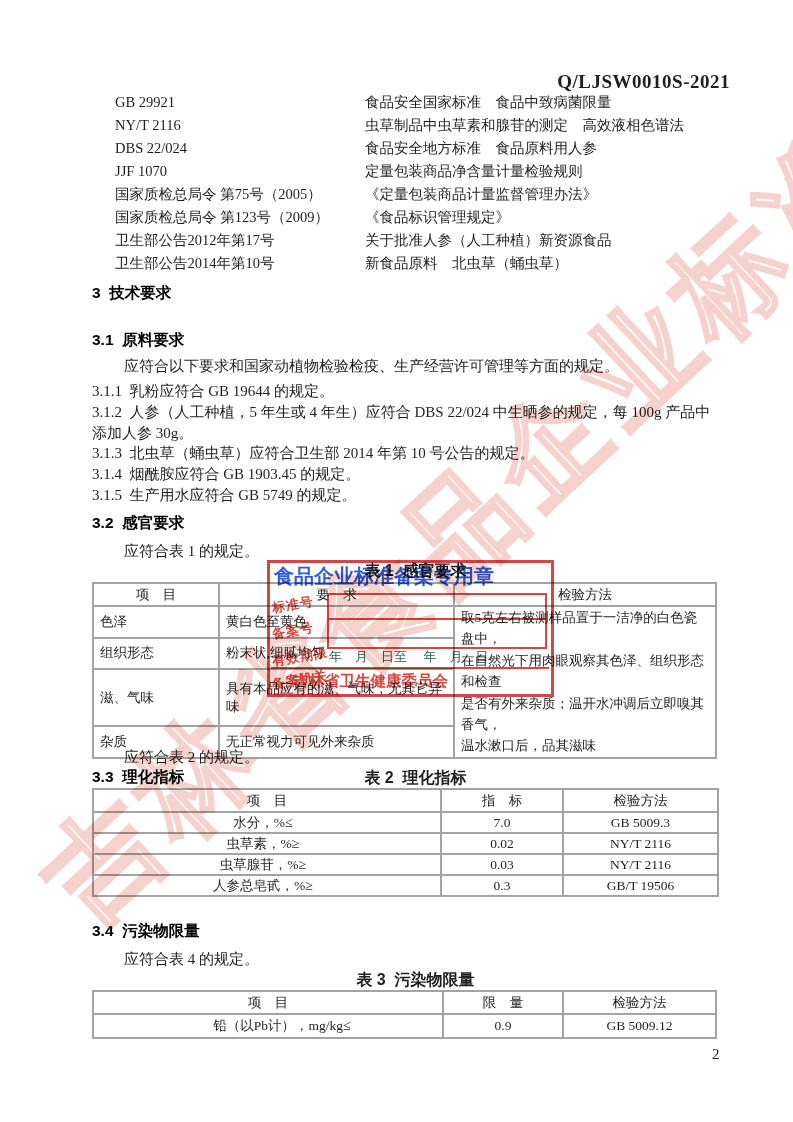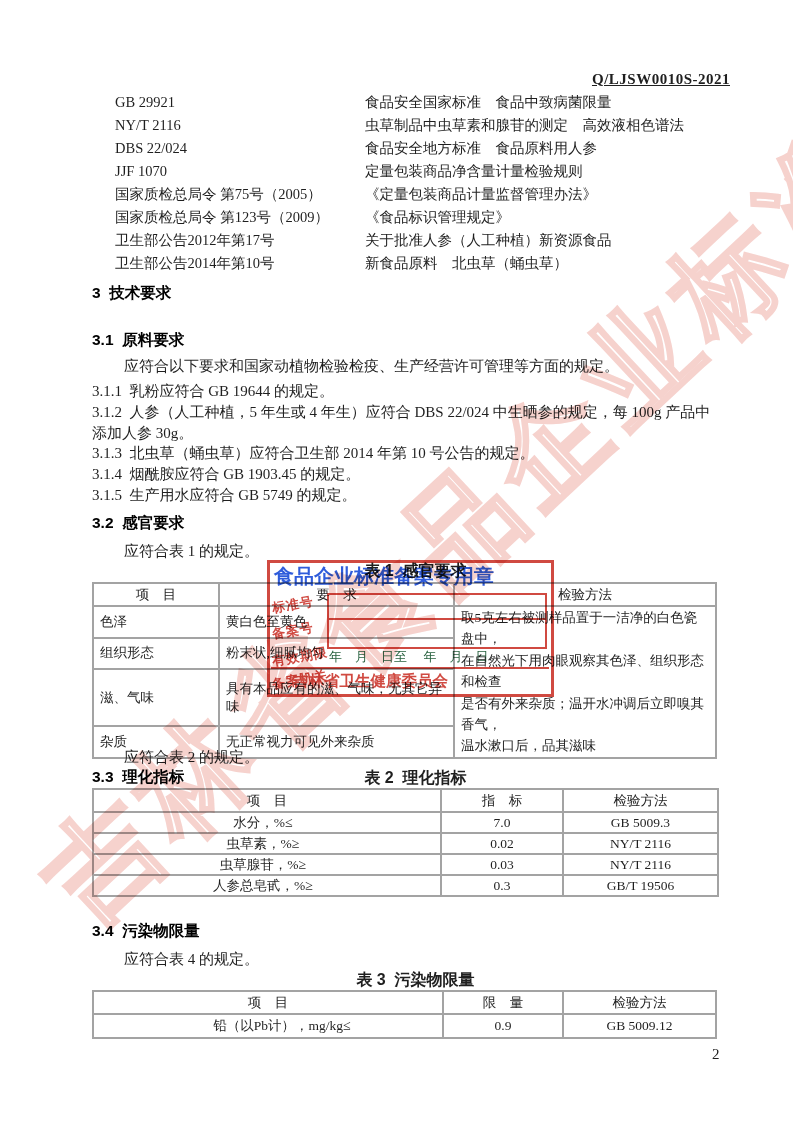--- a/index.html
+++ b/index.html
@@ -1,20 +1,20 @@
 <!DOCTYPE html>
 <html><head>
 <meta charset="utf-8">
 <style>
   html,body{margin:0;padding:0;background:#ffffff;}
   #page{position:relative;width:793px;height:1122px;background:#ffffff;overflow:hidden;
         font-family:"Liberation Serif","DejaVu Serif",serif;color:#1f1f1f;}
 
-  .doc-code{position:absolute;top:71px;right:63px;font-size:15px;font-weight:bold;
-            letter-spacing:0.5px;font-family:"Liberation Serif","DejaVu Serif",serif;text-decoration:underline;}
+  .doc-code{position:absolute;top:71px;right:63px;font-size:19px;font-weight:bold;
+            letter-spacing:0.5px;font-family:"Liberation Serif","DejaVu Serif",serif;}
 
   .refs{position:absolute;left:115px;top:91px;width:620px;}
   .ref-row{display:flex;height:23px;align-items:center;font-size:14.5px;white-space:pre;}
   .ref-code{width:250px;flex:0 0 250px;}
   .ref-title{flex:1;}
 
   .h{position:absolute;left:92px;font-weight:bold;font-size:15.5px;white-space:pre;
      font-family:"Liberation Sans","DejaVu Sans",sans-serif;color:#000000;}
   .para{position:absolute;left:124px;font-size:15px;white-space:pre;}
   .clause{position:absolute;left:92px;width:630px;font-size:15px;line-height:20.5px;

